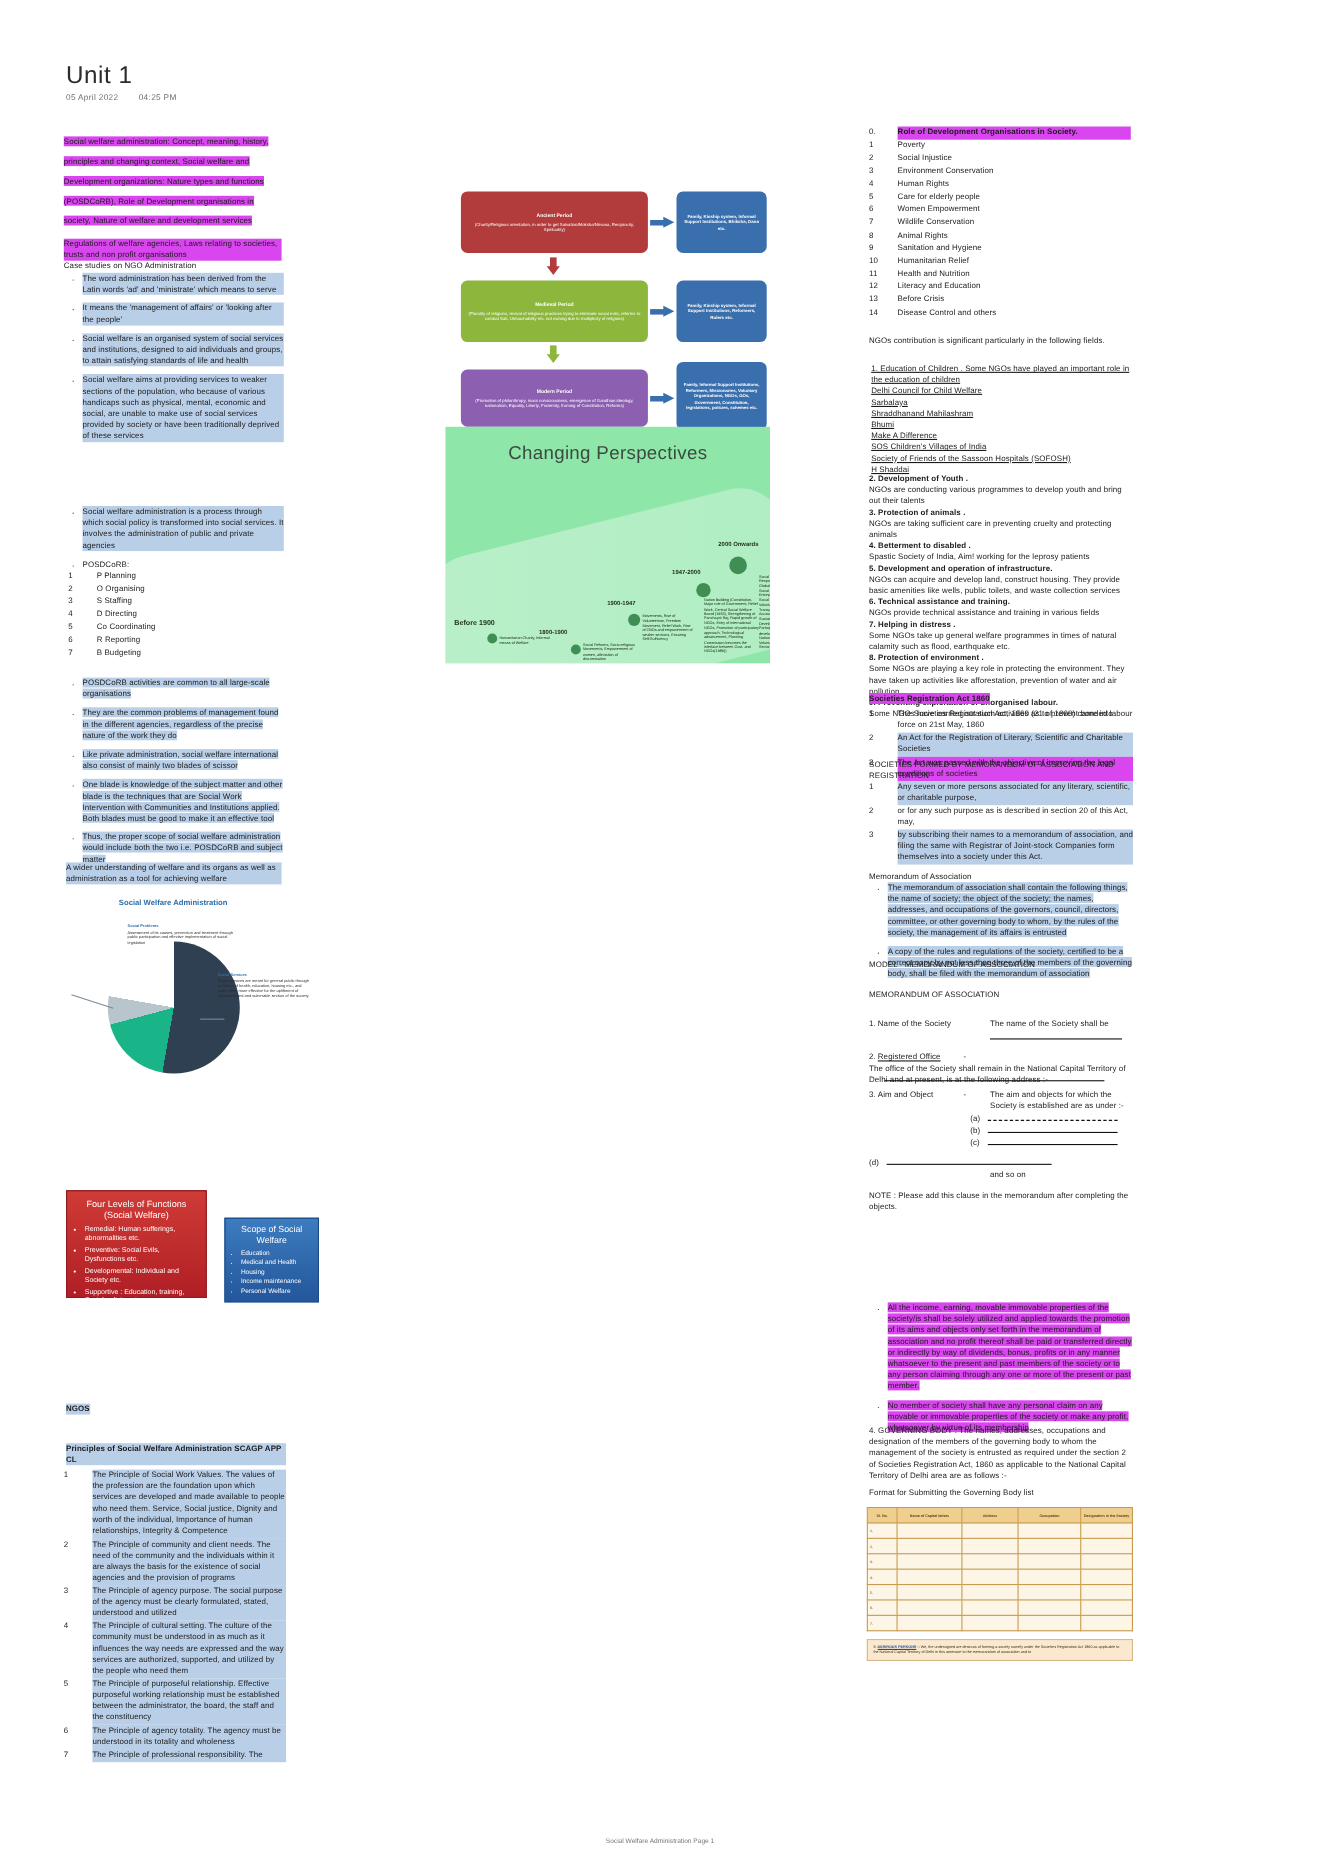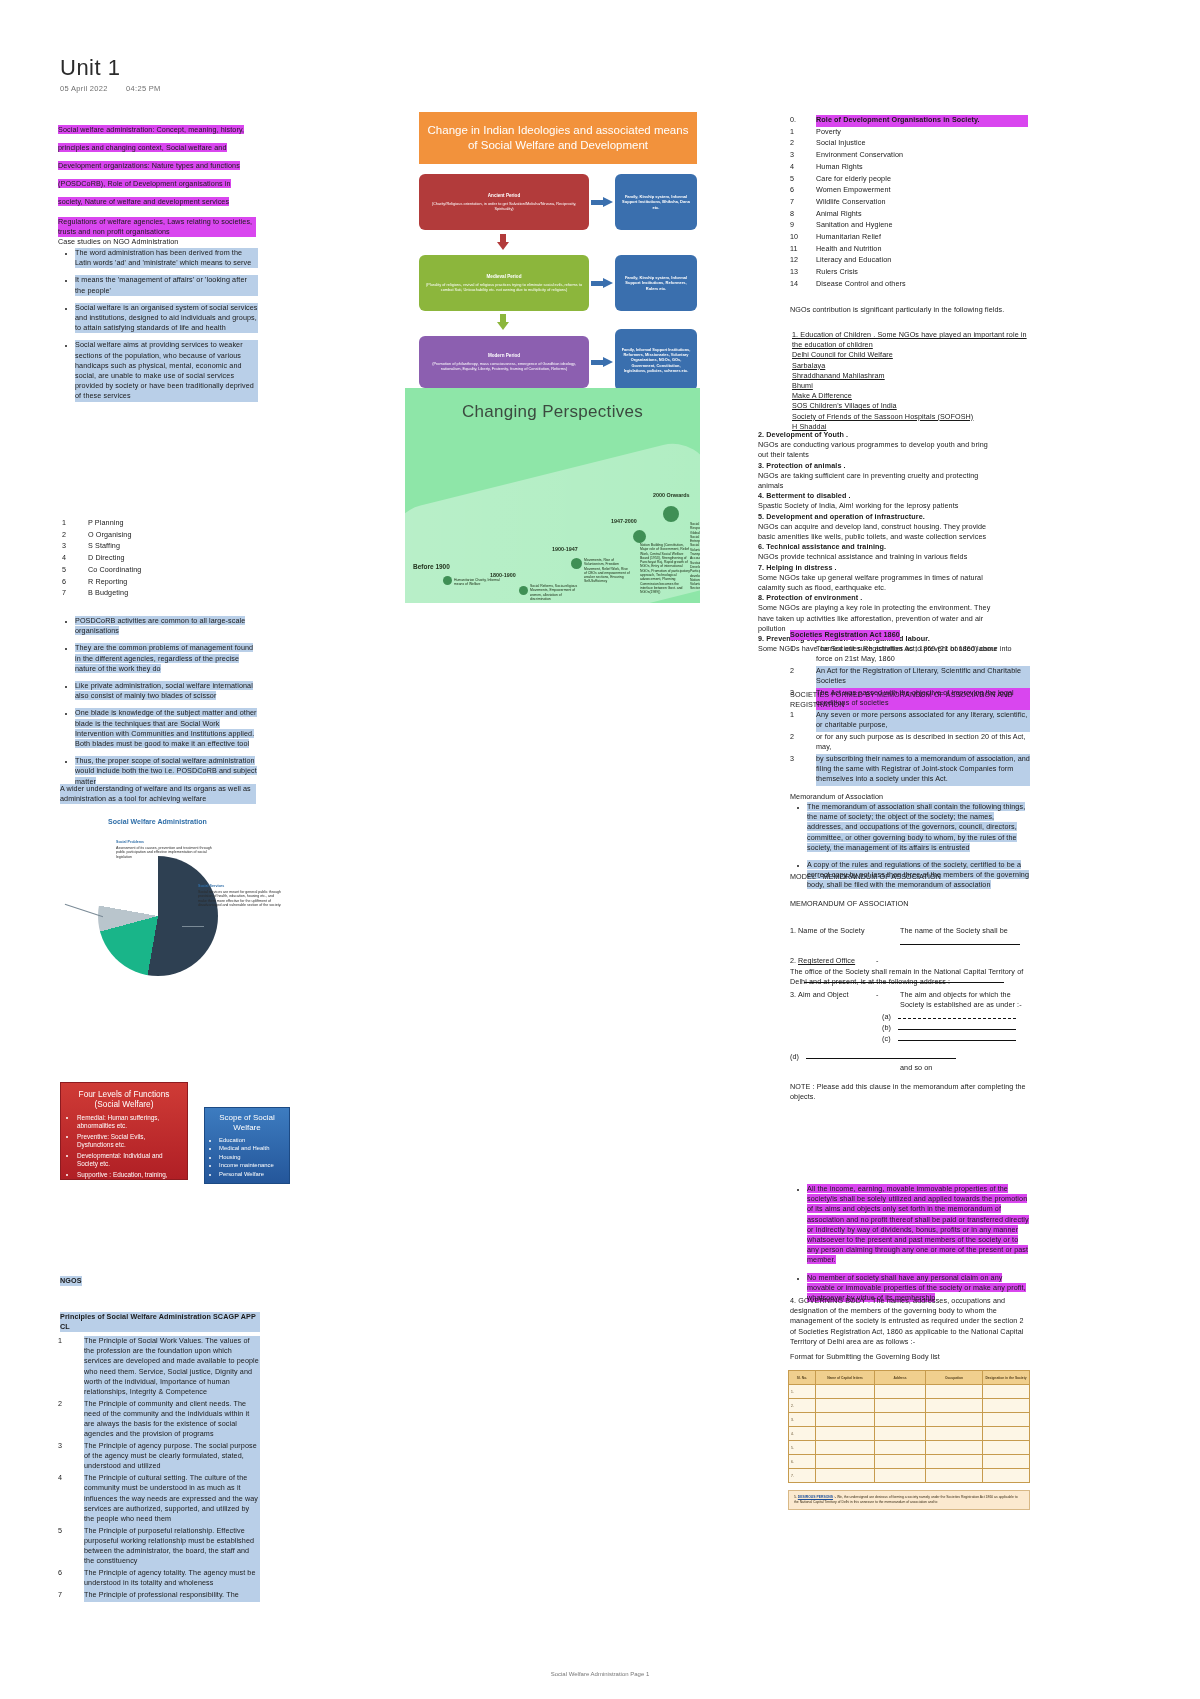--- a/index.html
+++ b/index.html
@@ -111,20 +111,26 @@
     </ul>
   </div>
 
   <div class="col" style="left:58px;top:118px;width:198px;">
     <div class="txt hl-green" style="display:inline;">Social welfare administration: Concept, meaning, history, principles and changing context, Social welfare and Development organizations: Nature types and functions (POSDCoRB), Role of Development organisations in society, Nature of welfare and development services</div>
     <div style="height:9px;"></div>
     <div class="txt hl-green">Regulations of welfare agencies, Laws relating to societies, trusts and non profit organisations</div>
     <div class="txt">Case studies on NGO Administration</div>
   </div>
 
+  <div class="col" style="left:62px;top:460px;width:196px;">
+    <ul class="bl txt">
+      <li class="hl-blue">Social welfare administration is a process through which social policy is transformed into social services. It involves the administration of public and private agencies</li>
+      <li>POSDCoRB:</li>
+    </ul>
+  </div>
 
   <div class="col numlist txt" style="left:62px;top:518px;">
     <div class="numrow">
         <span class="n">1</span>
         <span>P  Planning</span>
       </div>
     <div class="numrow">
         <span class="n">2</span>
         <span>O  Organising</span>
       </div>
@@ -226,21 +232,20 @@
         <span class="n">6</span>
         <span class="hl-blue">The Principle of agency totality. The agency must be understood in its totality and wholeness</span>
       </div>
     <div class="numrow">
         <span class="n">7</span>
         <span class="hl-blue">The Principle of professional responsibility. The</span>
       </div>
   </div>
 
   <div class="fc">
-    <div class="fc-title">Change in Indian Ideologies and associated means of Social Welfare and Development</div>
 
     <div class="fc-box fc-red" style="left:14px;top:62px;width:170px;height:56px;">
       <div class="hdr">Ancient Period</div>
       <div class="bdy">(Charity/Religious orientation, in order to get Salvation/Moksha/Nirvana, Reciprocity, Spirituality)</div>
     </div>
     <div class="ar-d" style="left:92px;top:122px;">
       <i style="background:#b23b3b;"></i>
         <b style="border-top:8px solid #b23b3b;"></b>
     </div>
     <div class="ar-r" style="left:186px;top:85px;">
@@ -353,21 +358,21 @@
     <div class="numrow">
         <span class="n">11</span>
         <span>Health and Nutrition</span>
       </div>
     <div class="numrow">
         <span class="n">12</span>
         <span>Literacy and Education</span>
       </div>
     <div class="numrow">
         <span class="n">13</span>
-        <span>Rulers Crisis</span>
+        <span>Before Crisis</span>
       </div>
     <div class="numrow">
         <span class="n">14</span>
         <span>Disease Control and others</span>
       </div>
   </div>
 
   <div class="col txt" style="left:790px;top:305px;width:240px;">NGOs contribution is significant particularly in the following fields.</div>
 
   <div class="col txt" style="left:792px;top:330px;width:238px;text-decoration:underline;">
@@ -375,21 +380,21 @@
     <div>Delhi Council for Child Welfare</div>
     <div>Sarbalaya</div>
     <div>Shraddhanand Mahilashram</div>
     <div>Bhumi</div>
     <div>Make A Difference</div>
     <div>SOS Children's Villages of India</div>
     <div>Society of Friends of the Sassoon Hospitals (SOFOSH)</div>
     <div>H Shaddai</div>
   </div>
 
-  <div class="col txt" style="left:758px;top:428px;width:240px;">
+  <div class="col txt" style="left:790px;top:428px;width:240px;">
     <div style="margin-top:2px;"><span class="b">2. Development of Youth .</span></div>
     <div>NGOs are conducting various programmes to develop youth and bring out their talents</div>
     <div><span class="b">3. Protection of animals .</span></div>
     <div>NGOs are taking sufficient care in preventing cruelty and protecting animals</div>
     <div><span class="b">4. Betterment to disabled .</span></div>
     <div>Spastic Society of India, Aim! working for the leprosy patients</div>
     <div><span class="b">5. Development and operation of infrastructure.</span></div>
     <div>NGOs can acquire and develop land, construct housing. They provide basic amenities like wells, public toilets, and waste collection services</div>
     <div><span class="b">6. Technical assistance and training.</span></div>
     <div>NGOs provide technical assistance and training in various fields</div>

